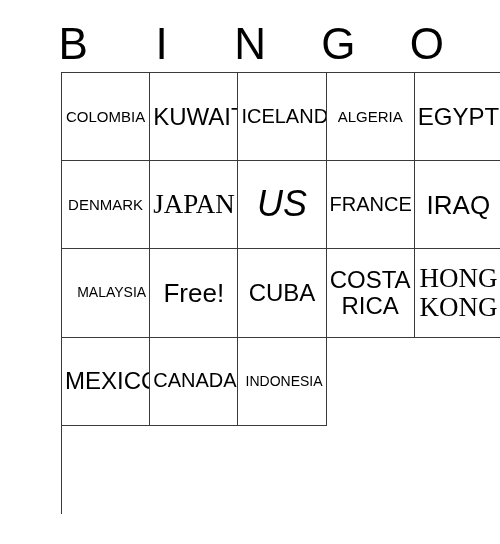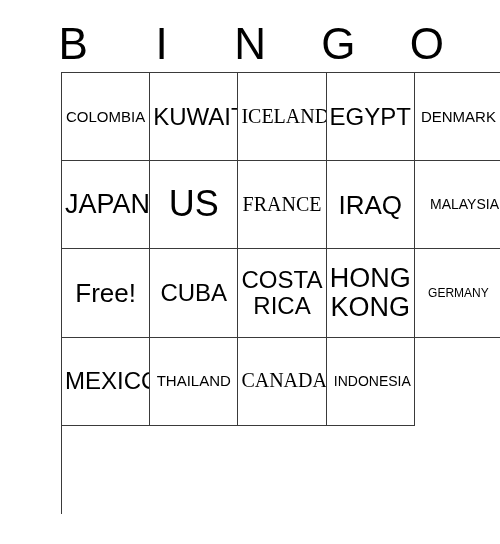--- a/index.html
+++ b/index.html
@@ -83,25 +83,25 @@
     color: #000000;
     line-height: 1.08;
     white-space: pre-line;
     word-break: normal;
   }
 
   
   .fs-xs   { font-size: 12px; }
   .fs-s    { font-size: 14px; text-align: right; }
   .fs-m    { font-size: 15px; }
-  .fs-l    { font-size: 20px; font-family: Liberation Serif, serif; }
+  .fs-l    { font-size: 20px; }
   .fs-xl   { font-size: 24px; }
-  .fs-xxl  { font-size: 27px; }
+  .fs-xxl  { font-size: 27px; font-family: Liberation Serif, serif; }
   .fs-huge { font-size: 26px; }
-  .fs-max  { font-size: 36px; }
+  .fs-max  { font-size: 36px; font-style: italic; }
 </style>
 </head>
 <body>
 
 <div id="card">
 
   <div id="header-row">
     <div class="header-letter">B</div>
     <div class="header-letter">I</div>
     <div class="header-letter">N</div>
@@ -112,20 +112,23 @@
   <div id="grid">
 
     <div class="cell">
         <span class="cell-text fs-m">COLOMBIA</span>
       </div>
     <div class="cell">
         <span class="cell-text fs-xl">KUWAIT</span>
       </div>
     <div class="cell">
         <span class="cell-text fs-l">ICELAND</span>
+      </div>
+    <div class="cell">
+        <span class="cell-text fs-m">ALGERIA</span>
       </div>
     <div class="cell">
         <span class="cell-text fs-xl">EGYPT</span>
       </div>
 
     <div class="cell">
         <span class="cell-text fs-m">DENMARK</span>
       </div>
     <div class="cell">
         <span class="cell-text fs-xxl">JAPAN</span>
@@ -151,29 +154,23 @@
       </div>
 
     <div class="cell">
         <span class="cell-text fs-xl">COSTA
 RICA</span>
       </div>
     <div class="cell">
         <span class="cell-text fs-xxl">HONG
 KONG</span>
       </div>
-    <div class="cell">
-        <span class="cell-text fs-xs">GERMANY</span>
-      </div>
 
     <div class="cell">
         <span class="cell-text fs-xl">MEXICO</span>
-      </div>
-    <div class="cell">
-        <span class="cell-text fs-m">THAILAND</span>
       </div>
     <div class="cell">
         <span class="cell-text fs-l">CANADA</span>
       </div>
     <div class="cell">
         <span class="cell-text fs-s">INDONESIA</span>
       </div>
 
   </div>
 </div>

